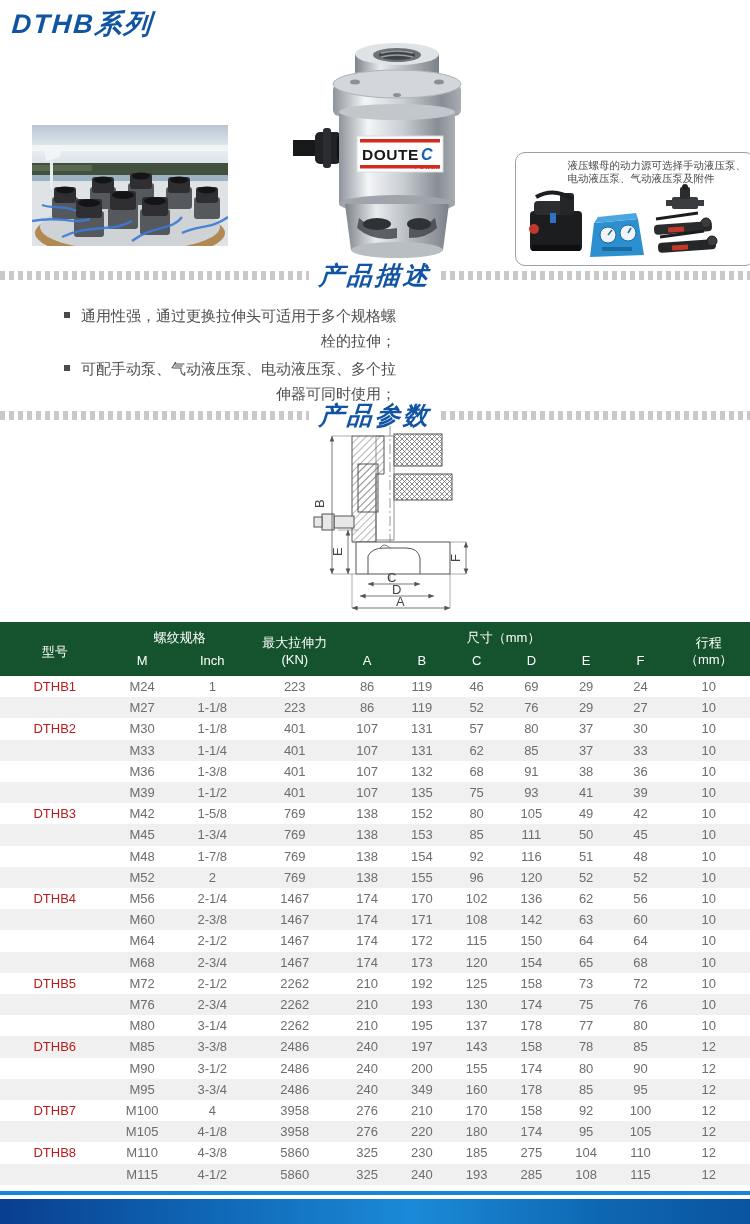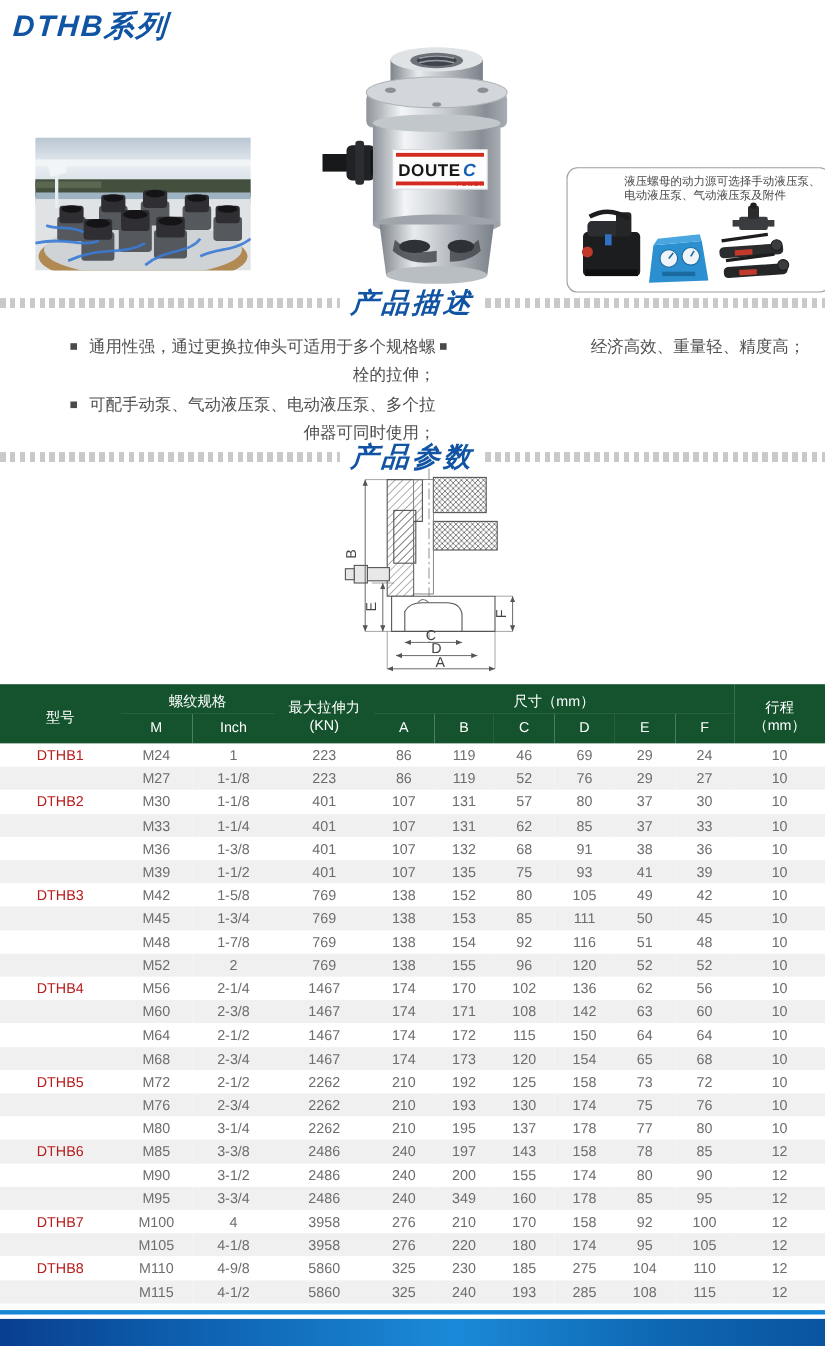--- a/index.html
+++ b/index.html
@@ -260,21 +260,20 @@
     <span class="dots"></span>
     <span class="section-title">产品描述</span>
     <span class="dots"></span>
   </div>
 
   <ul class="desc-col" id="desc-left">
       <li>通用性强，通过更换拉伸头可适用于多个规格螺栓的拉伸；</li>
       <li>可配手动泵、气动液压泵、电动液压泵、多个拉伸器可同时使用；</li>
     </ul>
   <ul class="desc-col" id="desc-right">
-      <li>经济高效、重量轻、精度高；</li>
     </ul>
 
   <div class="section-header" id="params-header">
     <span class="dots"></span>
     <span class="section-title">产品参数</span>
     <span class="dots"></span>
   </div>
 
   <div class="diagram">
     <svg width="235" height="196" viewBox="0 0 235 196">
@@ -663,21 +662,21 @@
           <td>220</td>
           <td>180</td>
           <td>174</td>
           <td>95</td>
           <td>105</td>
           <td>12</td>
         </tr>
         <tr>
           <td>DTHB8</td>
           <td>M110</td>
-          <td>4-9/8</td>
+          <td>4-3/8</td>
           <td>5860</td>
           <td>325</td>
           <td>230</td>
           <td>185</td>
           <td>275</td>
           <td>104</td>
           <td>110</td>
           <td>12</td>
         </tr>
         <tr>

